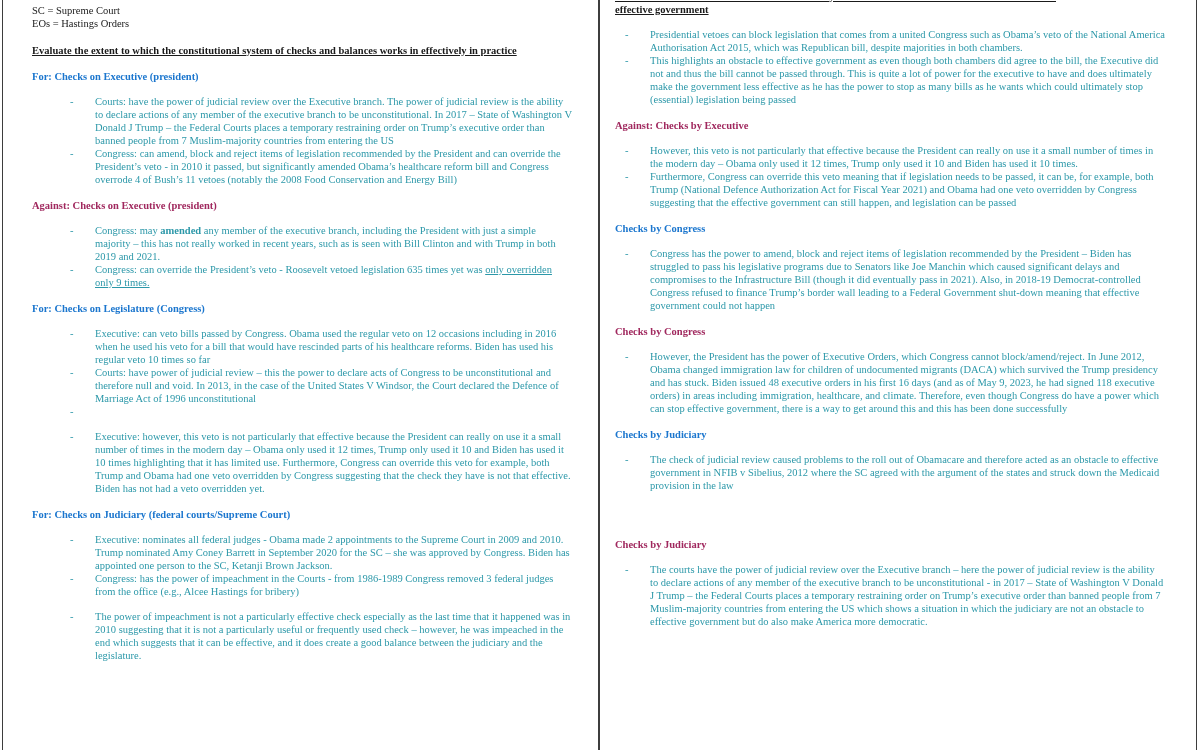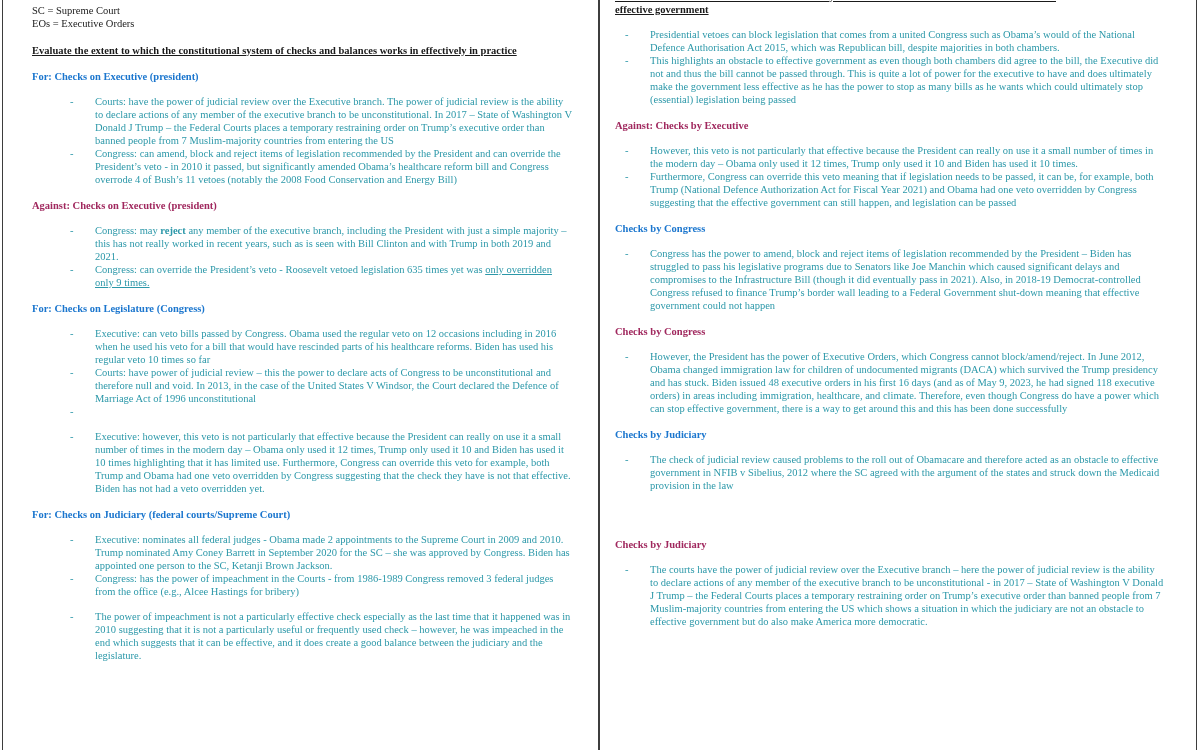--- a/index.html
+++ b/index.html
@@ -52,21 +52,21 @@
 </style>
 </head>
 <body>
 
 <div class="vline vline-left"></div>
 <div class="vline vline-mid"></div>
 <div class="vline vline-right"></div>
 
 <div class="col col-left">
   <p class="abbr">SC = Supreme Court</p>
-  <p class="abbr">EOs = Executive Orders</p>
+  <p class="abbr">EOs = Hastings Orders</p>
 
 
   <p class="question">Evaluate the extent to which the constitutional system of checks and balances works in effectively in practice</p>
 
   <div class="section">
     <p class="h h-for">For: Checks on Executive (president)</p>
     <ul class="bullets">
       <li class="bullet">
         <span class="dash">-</span>
         <span class="btext">Courts: have the power of judicial review over the Executive branch. The power of judicial review is the ability to declare actions of any member of the executive branch to be unconstitutional. In 2017 – State of Washington V Donald J Trump – the Federal Courts places a temporary restraining order on Trump’s executive order than banned people from 7 Muslim-majority countries from entering the US</span>
@@ -76,21 +76,21 @@
         <span class="btext">Congress: can amend, block and reject items of legislation recommended by the President and can override the President’s veto - in 2010 it passed, but significantly amended Obama’s healthcare reform bill and Congress overrode 4 of Bush’s 11 vetoes (notably the 2008 Food Conservation and Energy Bill)</span>
       </li>
     </ul>
   </div>
 
   <div class="section">
     <p class="h h-against">Against: Checks on Executive (president)</p>
     <ul class="bullets">
       <li class="bullet">
         <span class="dash">-</span>
-        <span class="btext"><span>Congress: may </span><span class="bold">reject</span><span> any member of the executive branch, including the President with just a simple majority – this has not really worked in recent years, such as is seen with Bill Clinton and with Trump in both 2019 and 2021.</span></span>
+        <span class="btext"><span>Congress: may </span><span class="bold">amended</span><span> any member of the executive branch, including the President with just a simple majority – this has not really worked in recent years, such as is seen with Bill Clinton and with Trump in both 2019 and 2021.</span></span>
       </li>
       <li class="bullet">
         <span class="dash">-</span>
         <span class="btext"><span>Congress: can override the President’s veto - Roosevelt vetoed legislation 635 times yet was </span><span class="u">only overridden only 9 times.</span></span>
       </li>
     </ul>
   </div>
 
   <div class="section">
     <p class="h h-for">For: Checks on Legislature (Congress)</p>
@@ -144,21 +144,21 @@
 </div>
 
 <div class="col col-right">
   <p class="rq-line1">Evaluate the extent to which the constitutional system of checks and balances acts as an obstacle to</p>
   <p class="rq-line2">effective government</p>
 
   <div class="section">
     <ul class="bullets">
       <li class="bullet">
         <span class="dash">-</span>
-        <span class="btext">Presidential vetoes can block legislation that comes from a united Congress such as Obama’s would of the National Defence Authorisation Act 2015, which was Republican bill, despite majorities in both chambers.</span>
+        <span class="btext">Presidential vetoes can block legislation that comes from a united Congress such as Obama’s veto of the National America Authorisation Act 2015, which was Republican bill, despite majorities in both chambers.</span>
       </li>
       <li class="bullet">
         <span class="dash">-</span>
         <span class="btext">This highlights an obstacle to effective government as even though both chambers did agree to the bill, the Executive did not and thus the bill cannot be passed through. This is quite a lot of power for the executive to have and does ultimately make the government less effective as he has the power to stop as many bills as he wants which could ultimately stop (essential) legislation being passed</span>
       </li>
     </ul>
   </div>
 
   <div class="section">
     <p class="h h-against">Against: Checks by Executive</p>

